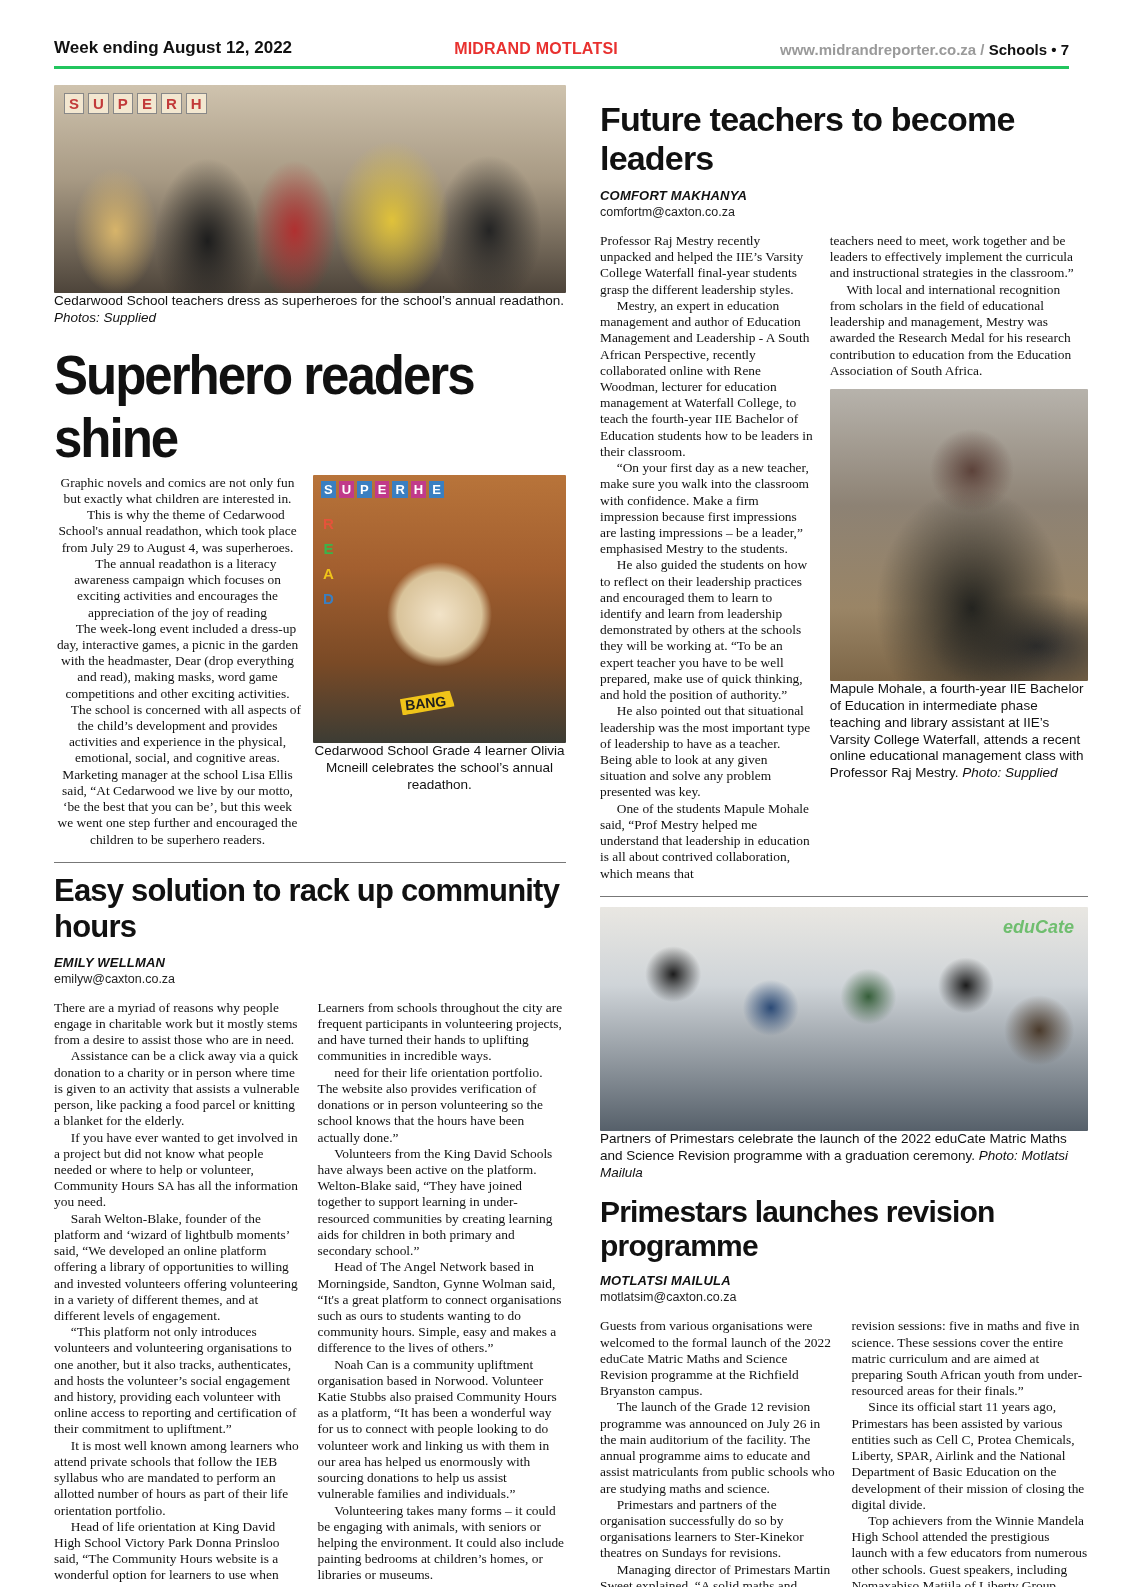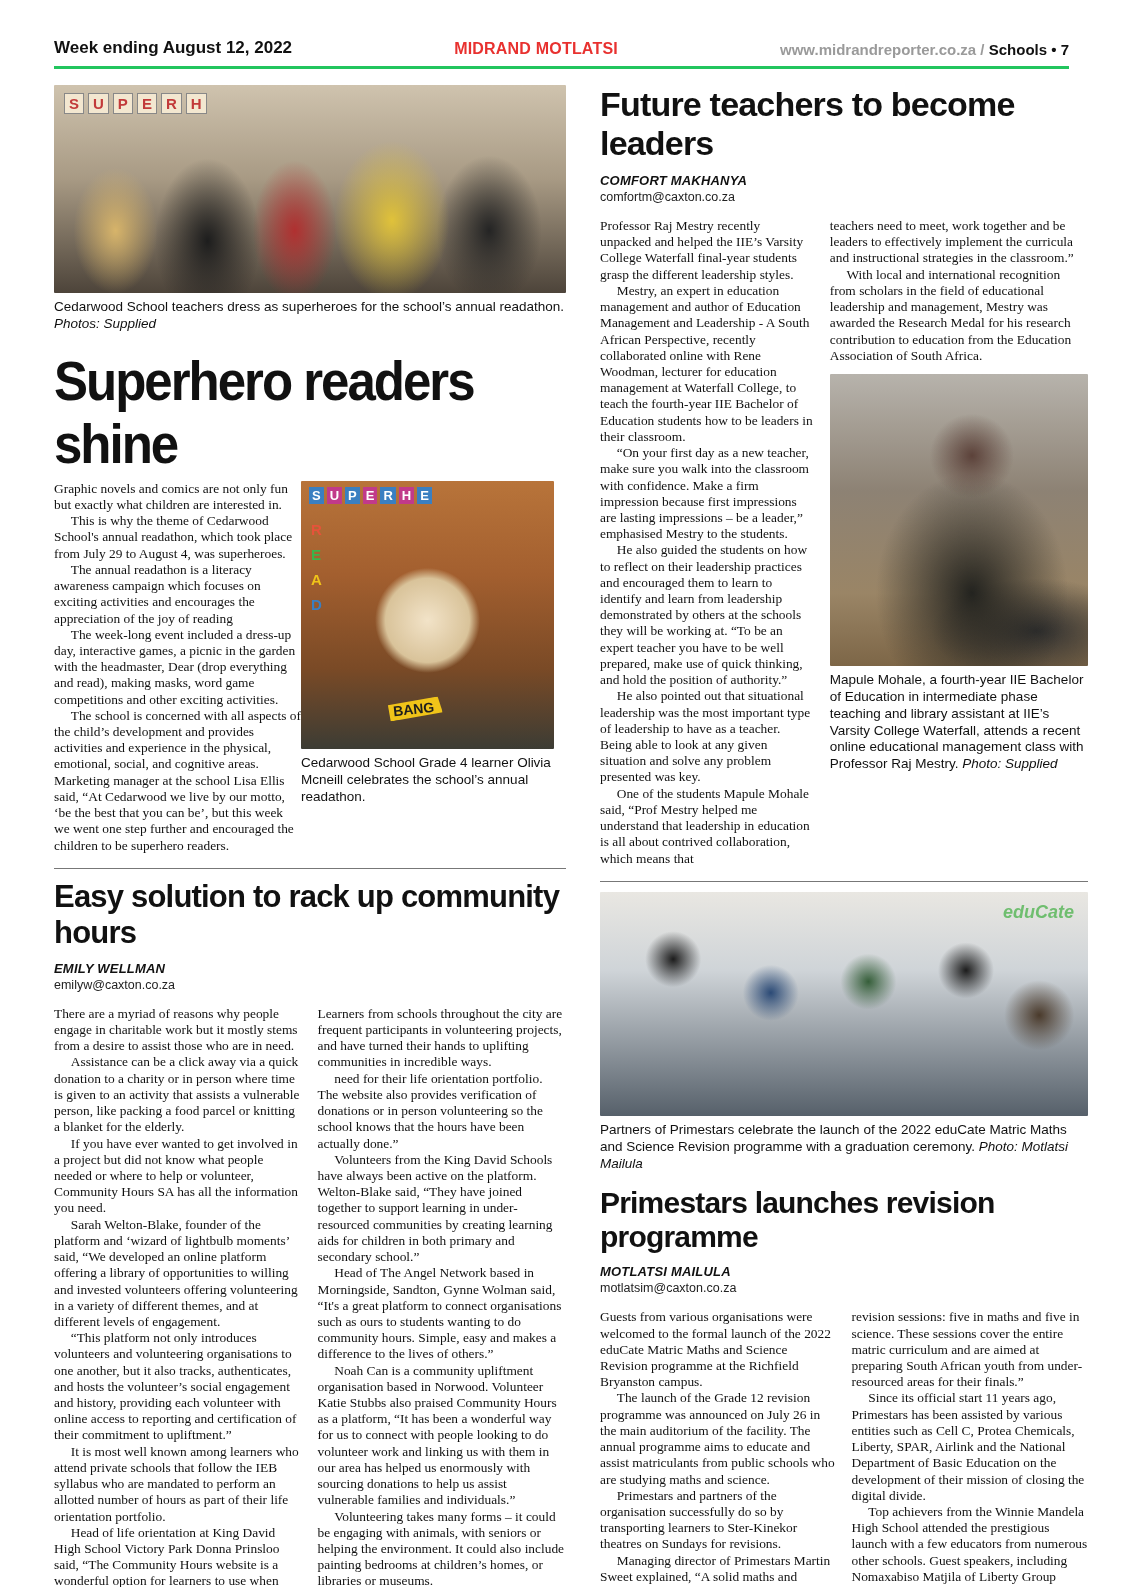--- a/index.html
+++ b/index.html
@@ -79,36 +79,36 @@
       radial-gradient(40px 40px at 55% 40%, #365f3a 0%, transparent 70%),
       radial-gradient(40px 40px at 75% 35%, #1c1c1c 0%, transparent 70%),
       radial-gradient(50px 50px at 90% 55%, #4a3a2b 0%, transparent 70%),
       linear-gradient(180deg, #e9e7e2 0%, #cfd4d8 35%, #56606a 100%);
   }
   .ph-watermark { position:absolute; top:10px; right:14px; color:#5cb85c;
     font-family:"Liberation Sans", sans-serif; font-weight:bold; font-style:italic; font-size:18px; opacity:.85;}
 
   
   .caption { font-family:"Liberation Sans", sans-serif; font-size:13.5px; line-height:1.25;
-    margin-top:6px; color:#111; }
+    margin-top:0; color:#111; }
   .credit { font-style:italic; }
   .h-big { font-family:"Liberation Sans", sans-serif; font-weight:bold; font-size:51px;
     letter-spacing:-2px; transform:scaleY(1.08); transform-origin:left top; margin:16px 0 14px 0; }
   .h-med { font-family:"Liberation Sans", sans-serif; font-weight:600; letter-spacing:-0.8px;
     font-size:31px; margin:6px 0 10px 0; }
   .byline { font-family:"Liberation Sans", sans-serif; margin:8px 0 14px 0; }
   .byline .name { font-weight:bold; font-style:italic; font-size:13px; letter-spacing:.2px; }
   .byline .mail { font-size:12.5px; color:#222; margin-top:2px; }
   .cols { display:flex; gap:15px; }
   .col { width:249px; font-size:13.4px; line-height:1.21; text-align:left; }
   .col p { margin:0; text-indent:1.25em; }
   .col p:first-child { text-indent:0; }
   .hr { border-top:1px solid #777; margin:14px 0 10px 0; }
 
-  .art-sup { display:flex; gap:0; }
+  .art-sup { display:flex; gap:12px;text-align:center; }
   .art-sup .textcol { width:247px; font-size:13.4px; line-height:1.21; }
   .art-sup .textcol p { margin:0; text-indent:1.25em; }
   .art-sup .textcol p:first-child { text-indent:0; }
   .art-sup .imgcol { width:253px; }
 </style>
 </head>
 <body>
 
 <div class="page">
 
@@ -192,21 +192,21 @@
             <p>Noah Can is a community upliftment organisation based in Norwood. Volunteer Katie Stubbs also praised Community Hours as a platform, “It has been a wonderful way for us to connect with people looking to do volunteer work and linking us with them in our area has helped us enormously with sourcing donations to help us assist vulnerable families and individuals.”</p>
             <p>Volunteering takes many forms – it could be engaging with animals, with seniors or helping the environment. It could also include painting bedrooms at children’s homes, or libraries or museums.</p>
           </div>
       </div>
     </div>
 
     <div class="vdivider"></div>
 
     <div class="half-right">
 
-      <h2 class="h-med" style="font-size:34px; margin-top:0;">Future teachers to become leaders</h2>
+      <h2 class="h-med" style="font-size:34px; margin-top:15px;">Future teachers to become leaders</h2>
       <div class="byline">
         <div class="name">COMFORT MAKHANYA</div>
         <div class="mail">comfortm@caxton.co.za</div>
       </div>
 
       <div class="cols">
         <div class="col" style="width:237px;">
             <p>Professor Raj Mestry recently unpacked and helped the IIE’s Varsity College Waterfall final-year students grasp the different leadership styles.</p>
             <p>Mestry, an expert in education management and author of Education Management and Leadership - A South African Perspective, recently collaborated online with Rene Woodman, lecturer for education management at Waterfall College, to teach the fourth-year IIE Bachelor of Education students how to be leaders in their classroom.</p>
             <p>“On your first day as a new teacher, make sure you walk into the classroom with confidence. Make a firm impression because first impressions are lasting impressions – be a leader,” emphasised Mestry to the students.</p>
@@ -233,21 +233,21 @@
 
       <h2 class="h-med" style="font-size:30px; margin-top:14px;">Primestars launches revision programme</h2>
       <div class="byline">
         <div class="name">MOTLATSI MAILULA</div>
         <div class="mail">motlatsim@caxton.co.za</div>
       </div>
       <div class="cols">
         <div class="col" style="width:237px;">
             <p>Guests from various organisations were welcomed to the formal launch of the 2022 eduCate Matric Maths and Science Revision programme at the Richfield Bryanston campus.</p>
             <p>The launch of the Grade 12 revision programme was announced on July 26 in the main auditorium of the facility. The annual programme aims to educate and assist matriculants from public schools who are studying maths and science.</p>
-            <p>Primestars and partners of the organisation successfully do so by transporting learners to Ster-Kinekor theatres on Sundays for revisions.</p>
+            <p>Primestars and partners of the organisation successfully do so by organisations learners to Ster-Kinekor theatres on Sundays for revisions.</p>
             <p>Managing director of Primestars Martin Sweet explained, “A solid maths and science grounding is crucial, especially when it comes to acceptance for various degrees, future career success and meeting the ever-changing demands of a technological world.</p>
             <p>“The screenings of the lessons in the theatre are made up of 10 pre-recorded</p>
           </div>
         <div class="col" style="width:237px;">
             <p>revision sessions: five in maths and five in science. These sessions cover the entire matric curriculum and are aimed at preparing South African youth from under-resourced areas for their finals.”</p>
             <p>Since its official start 11 years ago, Primestars has been assisted by various entities such as Cell C, Protea Chemicals, Liberty, SPAR, Airlink and the National Department of Basic Education on the development of their mission of closing the digital divide.</p>
             <p>Top achievers from the Winnie Mandela High School attended the prestigious launch with a few educators from numerous other schools. Guest speakers, including Nomaxabiso Matjila of Liberty Group South Africa, encouraged all the learners to take advantage of the resources provided as it will ensure a better future for them and the country.</p>
             <p>The launch concluded as a representative from each entity receive diplomas of gratitude from the Primestars team in a make-believe graduation ceremony.</p>
           </div>
       </div>

